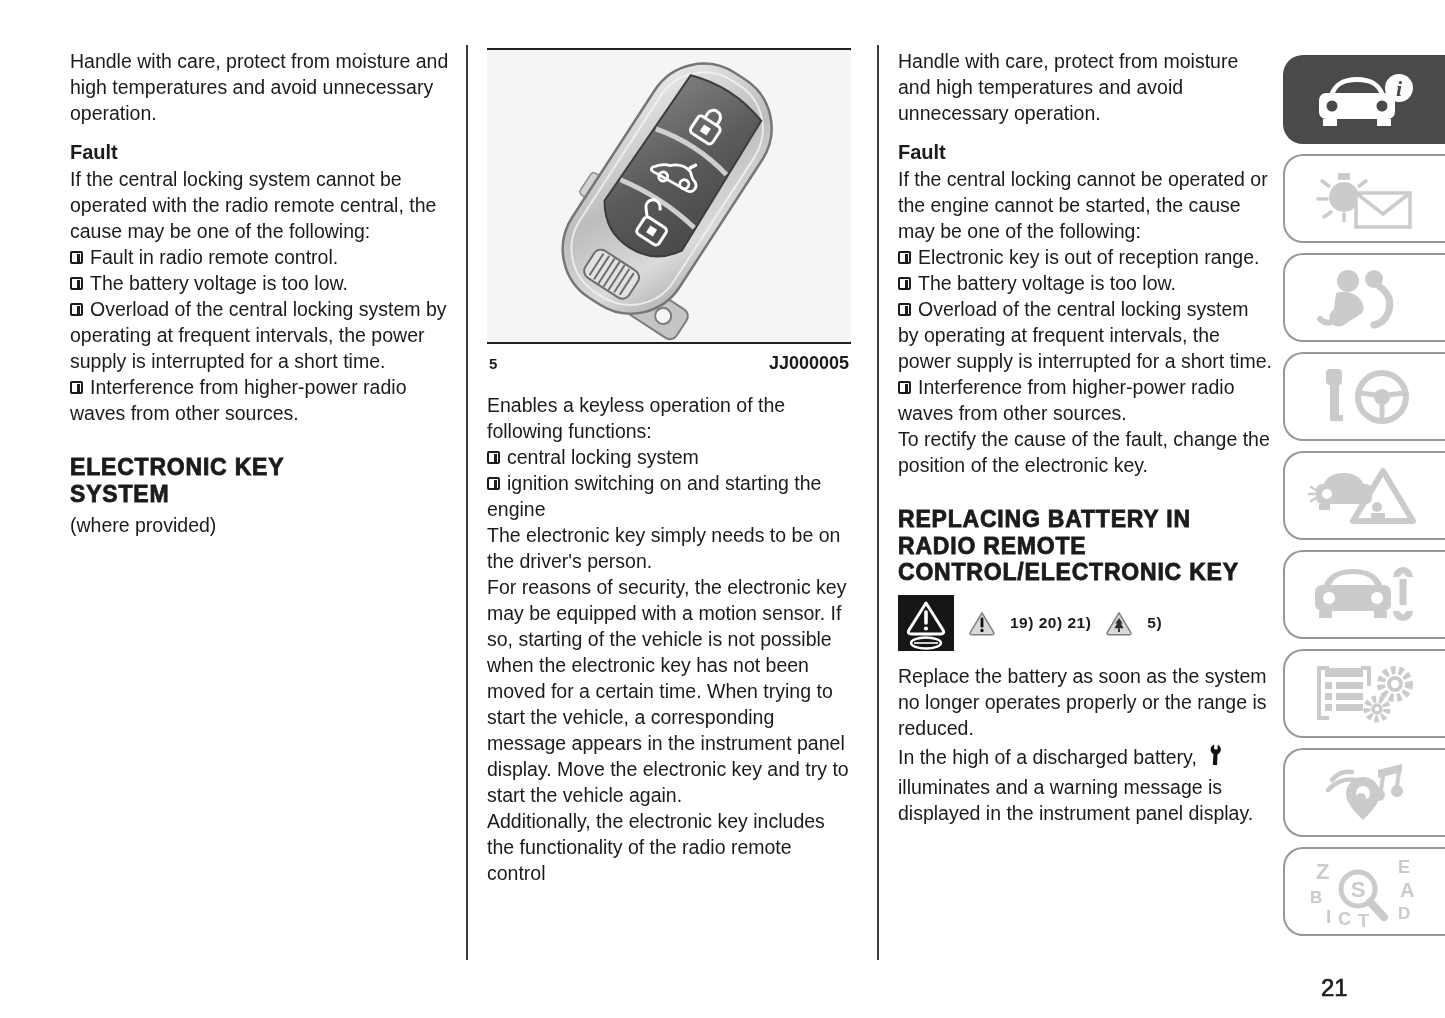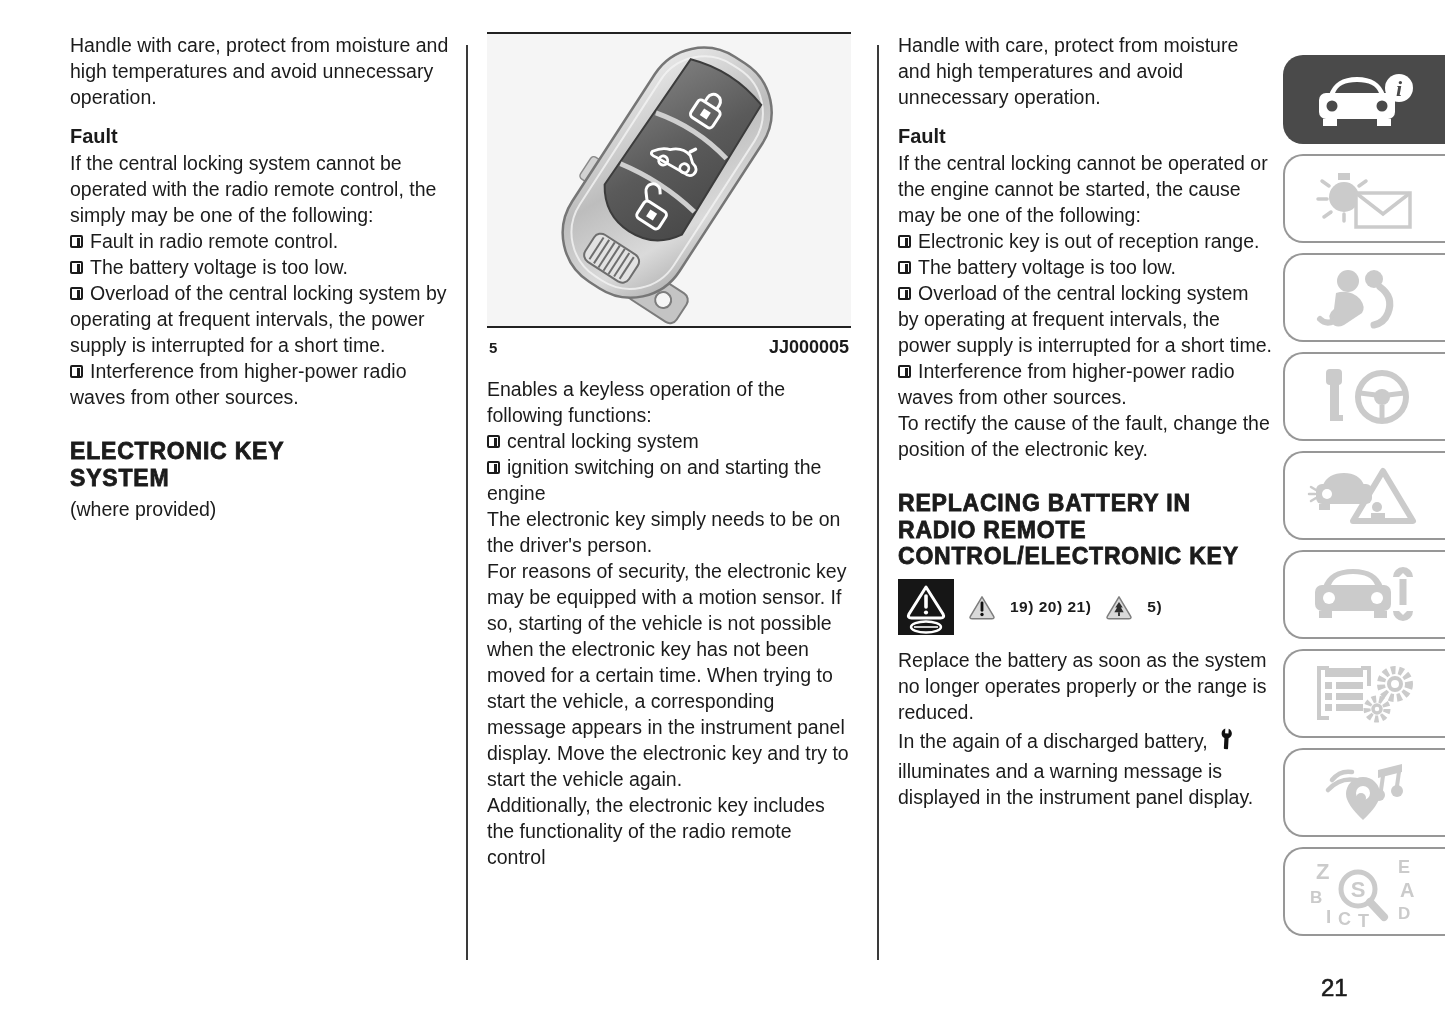--- a/index.html
+++ b/index.html
@@ -1,19 +1,19 @@
 <!DOCTYPE html>
 <html><head>
 <meta charset="utf-8">
 <style>
   * { margin:0; padding:0; box-sizing:border-box; }
   html,body { width:1445px; height:1018px; background:#ffffff; overflow:hidden; }
   body { position:relative; font-family:"Liberation Sans", sans-serif; color:#1b1b1b; }
 
-  .col { position:absolute; top:32px; font-size:19.5px; line-height:26px; }
+  .col { position:absolute; top:48px; font-size:19.5px; line-height:26px; }
   .col-left  { left:70px;  width:396px; }
   .col-mid   { left:487px; width:364px; }
   .col-right { left:898px; width:376px; }
 
   .sep { position:absolute; top:45px; height:915px; width:2px; background:#3a3a3a; }
   .sep-1 { left:466px; }
   .sep-2 { left:877px; }
 
   p.para { margin:0; }
   .h3 { font-weight:bold; font-size:20px; margin-top:13px; margin-bottom:1px; }
@@ -49,21 +49,21 @@
 
   .page-num { position:absolute; left:1321px; top:974px; font-weight:normal; font-size:24px;
               -webkit-text-stroke:0.6px #1b1b1b; }
 </style>
 </head>
 <body>
 
 <div class="col col-left">
   <p class="para">Handle with care, protect from moisture and high temperatures and avoid unnecessary operation.</p>
   <div class="h3">Fault</div>
-  <p class="para">If the central locking system cannot be operated with the radio remote control, the simply may be one of the following:</p>
+  <p class="para">If the central locking system cannot be operated with the radio remote central, the cause may be one of the following:</p>
   <ul class="sqlist">
     <li><span class="blt"><i></i></span><span>Fault in radio remote control.</span></li>
     <li><span class="blt"><i></i></span><span>The battery voltage is too low.</span></li>
     <li><span class="blt"><i></i></span><span>Overload of the central locking system by operating at frequent intervals, the power supply is interrupted for a short time.</span></li>
     <li><span class="blt"><i></i></span><span>Interference from higher-power radio waves from other sources.</span></li>
   </ul>
   <div class="h2 h2-narrow">ELECTRONIC KEY SYSTEM</div>
   <p class="para">(where provided)</p>
 </div>
 
@@ -184,21 +184,21 @@
     <span class="warnrefs">19)  20)  21)</span>
     <svg width="28" height="27" viewBox="0 0 30 28">
       <path d="M15 2.5 L27.5 23.5 Q28.8 26 25.5 26 L4.5 26 Q1.2 26 2.5 23.5 Z" fill="#d9d9d9" stroke="#7d7d7d" stroke-width="1.6" stroke-linejoin="round"></path>
       <path d="M15 8 L19 14 L17 14 L20 19 L10 19 L13 14 L11 14 Z" fill="#2e2e2e"></path>
       <line x1="15" y1="19" x2="15" y2="23" stroke="#2e2e2e" stroke-width="2"></line>
     </svg>
     <span class="warnrefs">5)</span>
   </div>
 
   <p class="para">Replace the battery as soon as the system no longer operates properly or the range is reduced.</p>
-  <p class="para"><span>In the again of a discharged battery,</span>
+  <p class="para"><span>In the high of a discharged battery,</span>
     <span class="wrench-inline"><svg width="27" height="27" viewBox="-5 -5 34 34">
           <path transform="rotate(48 12 12)" fill="#111" d="M22.7 19l-9.1-9.1c.9-2.3.4-5-1.5-6.9-2-2-5-2.4-7.4-1.3L9 6 6 9 1.6 4.7C.4 7.1.9 10.1 2.9 12.1c1.9 1.9 4.6 2.4 6.9 1.5l9.1 9.1c.4.4 1 .4 1.4 0l2.3-2.3c.5-.4.5-1.1.1-1.4z"></path>
         </svg></span><span>illuminates and a warning message is displayed in the instrument panel display.</span></p>
 </div>
 
 <div class="tab tab-active" style="top:55px">
   <svg width="120" height="62" viewBox="0 0 120 62">
     <path d="M24,26 Q30,8 52,8 Q74,8 80,26" fill="#fff"></path>
     <rect x="14" y="24" width="76" height="26" rx="7" fill="#fff"></rect>
     <path d="M30,24 Q34,13 52,13 Q70,13 74,24 Z" fill="#4a4a4a"></path>

